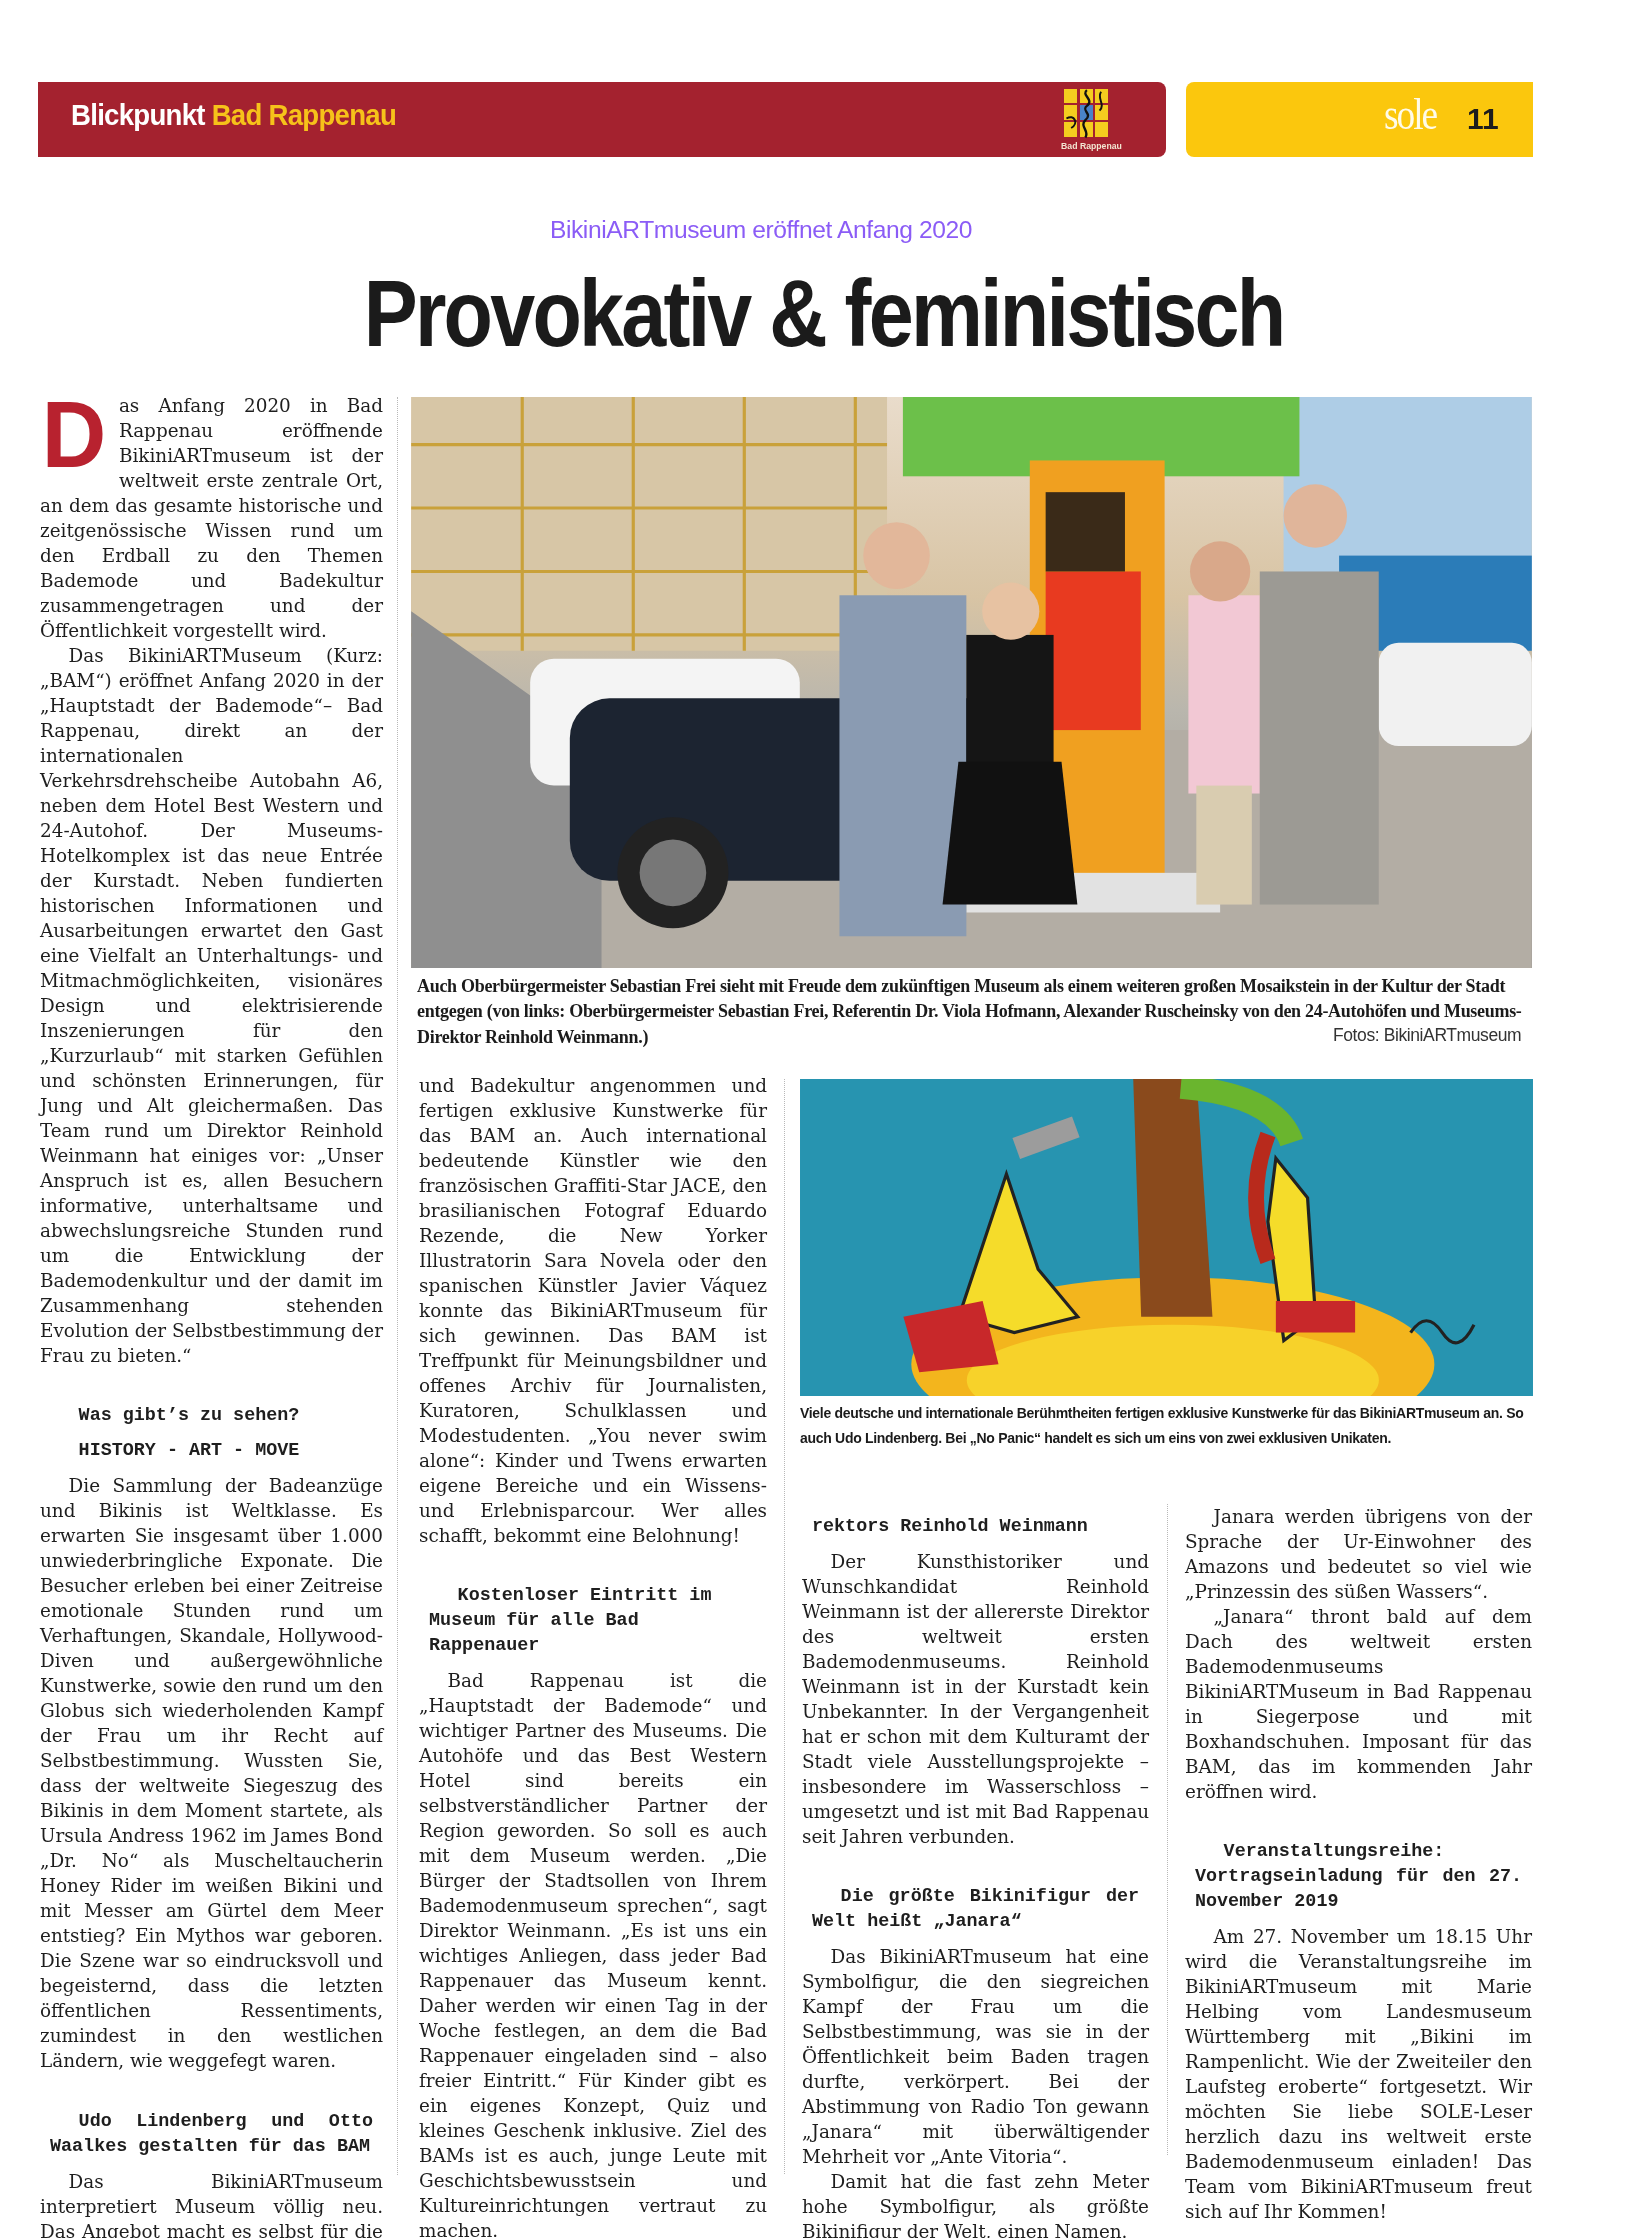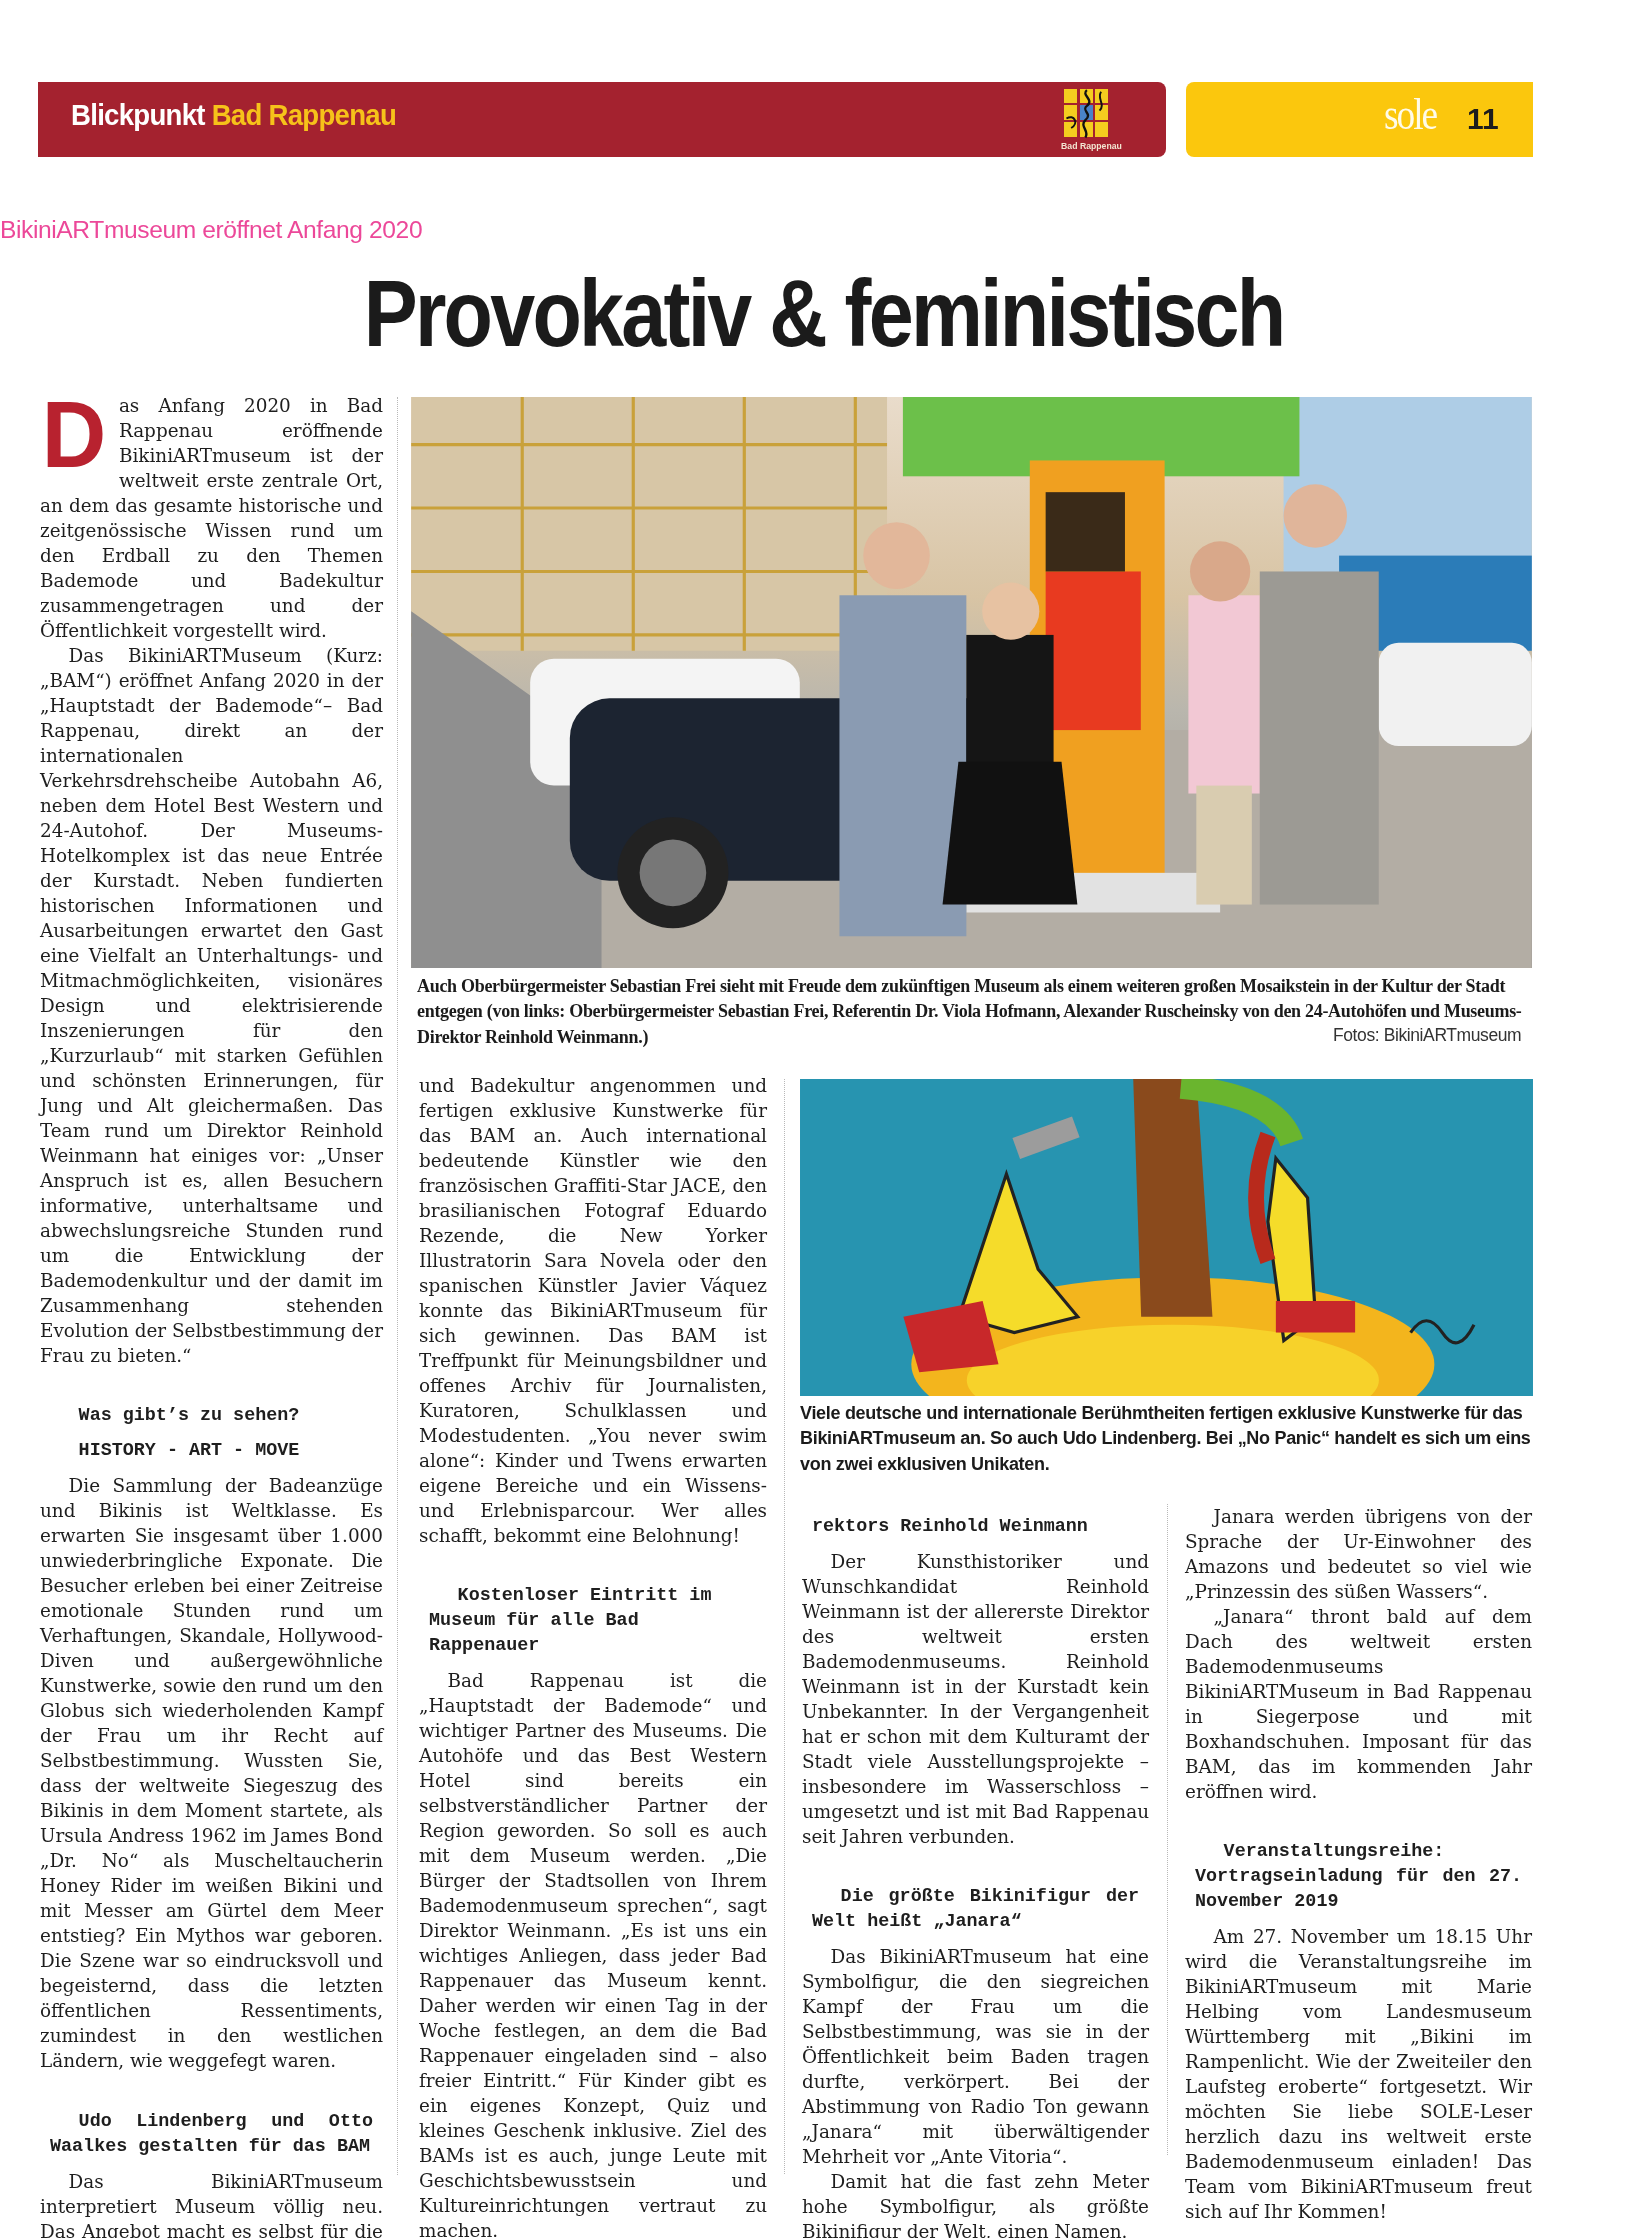--- a/index.html
+++ b/index.html
@@ -14,21 +14,21 @@
   .logo { left:1058px; top:87px; width:67px; height:70px; }
   .logo .grid { position:absolute; left:6.3px; top:1.6px; width:44px; height:48px; display:grid; grid-template-columns:repeat(3,1fr); grid-template-rows:repeat(3,1fr); gap:2.4px; }
   .logo .grid div { background:#f4cd1f; }
   .logo .grid div.blue { background:#4a83c8; }
   .logo .cap { position:absolute; left:0; top:54px; width:67px; font-family:"Liberation Sans", sans-serif; font-weight:bold; font-size:8.7px; color:#f3e6d2; text-align:center; }
   .hdr-yel { left:1186px; top:82px; width:347px; height:75px; background:#fbc70d; border-radius:8px 0 0 8px; }
   .sole { left:1384px; top:89px; font-family:"Liberation Serif", serif; font-size:44px; color:#fffbe8; letter-spacing:-2.4px; transform:scaleX(0.85); transform-origin:left; }
   .pageno { left:1467px; top:102px; font-family:Liberation Sans, sans-serif; font-weight:bold; font-size:30px; color:#1d1d1d; }
 
   
-  .kicker { left:0; width:1522px; top:216px; font-family:"Liberation Sans", sans-serif; font-size:24.6px; color:#ec4899; letter-spacing:-0.4px; }
+  .kicker { left:0; width:1522px; top:216px; text-align:center; font-family:"Liberation Sans", sans-serif; font-size:24.6px; color:#8b5cf6; letter-spacing:-0.4px; }
   .headline { left:0; width:1647px; top:260px; text-align:center; font-family:"Liberation Sans", sans-serif; font-weight:bold; font-size:94px; color:#1b1b1b; letter-spacing:-3.2px; transform:scaleX(0.86); }
 
   
   .col { font-family:"DejaVu Serif", serif; font-size:18.4px; line-height:25px; color:#1e1e1e; text-align:justify; hyphens:manual; }
   .col p { margin:0; text-indent:28.6px; }
   .col p.noind { text-indent:0; }
   .col h3 { margin:10px; font-family:Liberation Mono, monospace; font-size:18.4px; line-height:25px; font-weight:bold; text-align:left; }
   .col h3.ind { text-indent:28.6px; }
   .col .gap { height:25.4px; }
   .drop { float:left; font-family:"Liberation Sans", sans-serif; font-weight:bold; font-size:94px; line-height:71px; color:#b8222f; margin:6.3px 11px 0 0; transform:scaleX(0.95); }
@@ -38,21 +38,21 @@
   .c3 { left:802px; top:1504px; width:347px; }
   .c4 { left:1185px; top:1504px; width:347px; }
 
   .rule-v { width:0; border-left:1.6px dotted #b8b8b8; }
 
   
   .photo1 { left:411px; top:397px; width:1121px; height:571px; overflow:hidden; background:linear-gradient(180deg,#e9dccb 0%, #d8c4a4 35%, #b9b6ad 55%, #8d8d8d 100%); }
   .photo2 { left:800px; top:1079px; width:733px; height:317px; overflow:hidden; background:#2a9ab3; }
   .cap1 { left:417px; top:974px; width:1111px; font-family:Liberation Serif, serif; font-weight:bold; font-size:18px; line-height:25.4px; color:#1b1b1b; letter-spacing:-0.3px; }
   .cap1-credit { left:1333px; top:1025px; width:198px; text-align:left; font-family:"Liberation Sans", sans-serif; font-size:17.5px; color:#333; letter-spacing:-0.4px; }
-  .cap2 { left:800px; top:1401px; width:733px; font-family:"Liberation Sans", sans-serif; font-weight:bold; font-size:18px; line-height:25.4px; color:#1b1b1b; letter-spacing:-0.3px; }
+  .cap2 { left:800px; top:1401px; width:733px; font-family:"Liberation Sans", sans-serif; font-weight:bold; font-size:14px; line-height:25.4px; color:#1b1b1b; letter-spacing:-0.3px; }
 </style>
 </head>
 <body>
 
 <div class="abs hdr-red"></div>
 <div class="abs hdr-title">
   <span class="w">Blickpunkt</span>
   <span class="y">Bad Rappenau</span>
 </div>
 <div class="abs logo">

